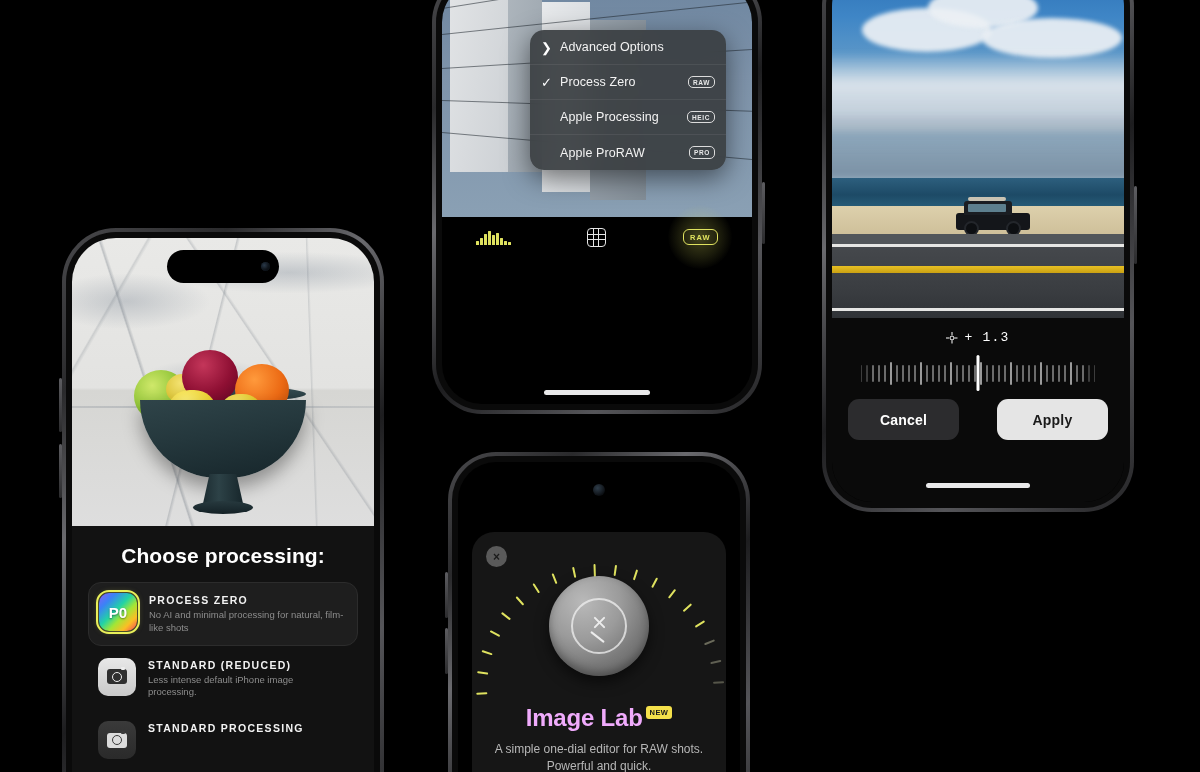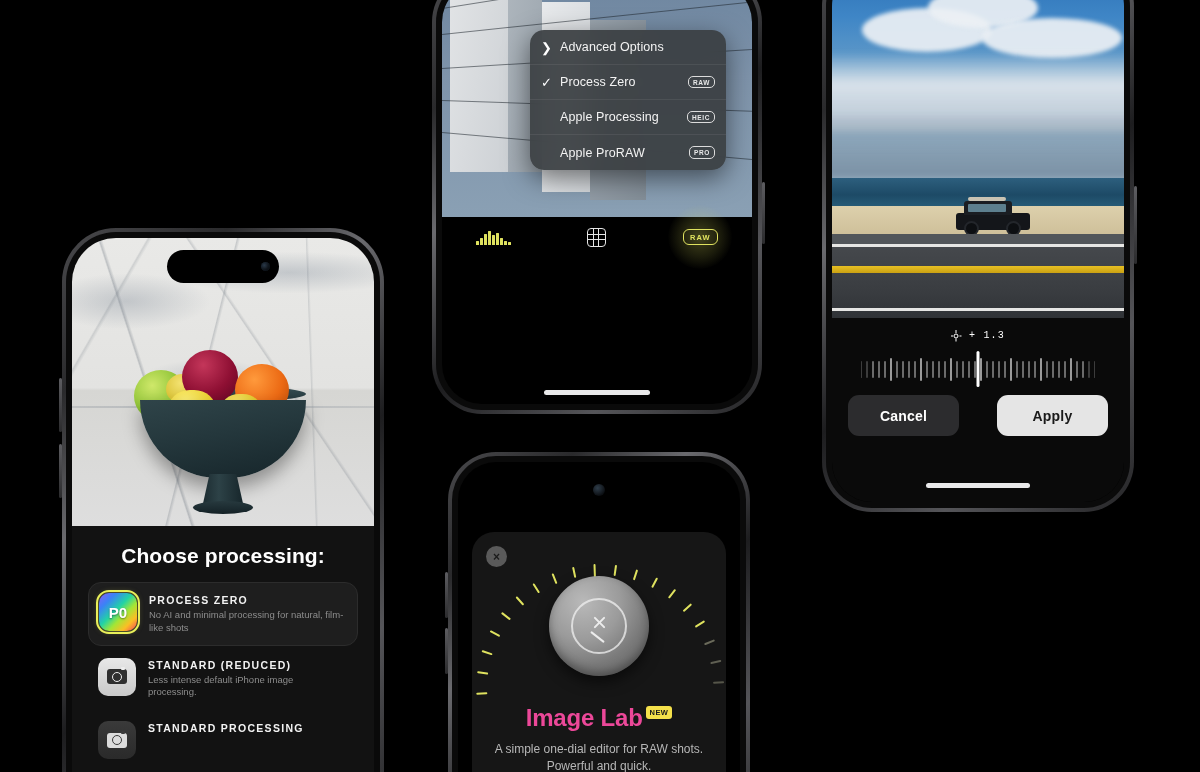--- a/index.html
+++ b/index.html
@@ -140,21 +140,21 @@
   .dial { position:absolute; left:16px; top:16px; width:100px; height:100px; border-radius:50%;
       background: radial-gradient(circle at 34% 26%, #b9b9b9 0%, #9b9b9b 38%, #7a7a7a 64%, #5e5e5e 100%);
       box-shadow: 0 6px 14px rgba(0,0,0,.55), inset 0 -4px 8px rgba(0,0,0,.3); }
   .dial-ring { position:absolute; left:50%; top:50%; transform:translate(-50%,-50%); width:56px; height:56px; border-radius:50%; border:2px solid rgba(240,240,240,.75); }
   .dial-x { position:absolute; left:50%; top:46%; transform:translate(-50%,-50%); width:17px; height:17px; }
   .dial-x::before, .dial-x::after { content:""; position:absolute; left:50%; top:50%; width:15px; height:2px; background:#ececec; border-radius:1px; }
   .dial-x::before { transform:translate(-50%,-50%) rotate(45deg); }
   .dial-x::after { transform:translate(-50%,-50%) rotate(-45deg); }
   .dial-slash { position:absolute; left:40%; top:60%; width:17px; height:2px; background:#ececec; border-radius:1px; transform: rotate(38deg); }
   .lab-title-row { display:flex; align-items:flex-start; justify-content:center; margin-top:12px; }
-  .lab-title { color:#ec4899; font-size:24px; font-weight:700; letter-spacing:-.2px; }
+  .lab-title { color:#f0abfc; font-size:24px; font-weight:700; letter-spacing:-.2px; }
   .new-badge { background:#f5e14b; color:#1a1a1a; font-size:7.5px; font-weight:700; letter-spacing:.4px; border-radius:3px; padding:2px 4px; margin:2px 0 0 3px; }
   .lab-desc { color:#b7b7b7; font-size:12px; line-height:1.45; text-align:center; margin-top:9px; padding:0 6px; }
 
   
   #phoneD { left: 822px; top: -44px; width: 312px; height: 556px; border-radius: 50px; }
   #phoneD .inner { border-radius: 46px; }
   #phoneD .screen { border-radius: 40px; background:#000; }
   .road-photo { position:absolute; left:0; right:0; top:0; height:352px; overflow:hidden; }
   .sky { position:absolute; left:0; right:0; top:0; height:232px; background: linear-gradient(180deg,#2a6fb5 0%, #3f86c6 22%, #6ea2c9 50%, #93b2c9 72%, #9fb4c4 100%); }
   .cloud { position:absolute; border-radius:50%; background: rgba(236,240,244,.92); filter: blur(2px); }
@@ -166,21 +166,21 @@
   .asphalt { position:absolute; left:0; right:0; top:281px; bottom:0; background: linear-gradient(180deg,#45484c,#3a3d41 60%,#303337); }
   .yellowline { position:absolute; left:0; right:0; top:300px; height:7px; background: linear-gradient(180deg,#e8c023,#caa113); }
   .suv { position:absolute; left:124px; top:238px; width:74px; height:32px; }
   .suv-body { position:absolute; left:0; bottom:6px; width:74px; height:17px; background:#14161a; border-radius:3px; }
   .suv-cab { position:absolute; left:8px; bottom:21px; width:48px; height:14px; background:#1a1d22; border-radius:3px 3px 0 0; }
   .suv-win { position:absolute; left:12px; bottom:24px; width:38px; height:8px; background:#5d7f8e; border-radius:1px; }
   .suv-rack { position:absolute; left:12px; bottom:35px; width:38px; height:4px; background:#c9c3b3; border-radius:2px; }
   .suv-wheel { position:absolute; bottom:0; width:15px; height:15px; border-radius:50%; background:#0d0f12; border:2.5px solid #23262b; }
 
   .exp-area { position:absolute; left:0; right:0; top:352px; bottom:0; background:#0a0a0a; }
-  .exp-label { display:flex; align-items:center; justify-content:center; gap:7px; color:#fff; font-size:10px; letter-spacing:1.2px; margin-top:12px; font-family:"Liberation Mono", monospace; }
+  .exp-label { display:flex; align-items:center; justify-content:center; gap:7px; color:#fff; font-size:13px; letter-spacing:1.2px; margin-top:12px; font-family:"Liberation Mono", monospace; }
   .sun { width:11px; height:11px; position:relative; }
   .sun i { position:absolute; left:50%; top:50%; transform:translate(-50%,-50%); width:5px; height:5px; border-radius:50%; border:1.2px solid #fff; }
   .sun::before { content:""; position:absolute; left:50%; top:0; transform:translateX(-50%); width:1px; height:2.5px; background:#fff; box-shadow:0 8.5px 0 #fff; }
   .sun::after { content:""; position:absolute; top:50%; left:0; transform:translateY(-50%); width:2.5px; height:1px; background:#fff; box-shadow:8.5px 0 0 #fff; }
   .ruler { position:relative; height:40px; margin-top:8px; display:flex; align-items:center; justify-content:center; gap:4.4px; padding:0 12px; overflow:hidden; }
   .ruler i { width:1.6px; height:17px; background:#6b6b6b; border-radius:1px; display:block; }
   .ruler i.maj { height:23px; background:#9a9a9a; }
   .ruler i.fade { background:#3c3c3c; }
   .ruler-cursor { position:absolute; left:50%; transform:translateX(-50%); width:3px; height:36px; background:#fff; border-radius:1.5px; }
   .exp-btns { display:flex; gap:10px; padding: 6px 16px 0; }

